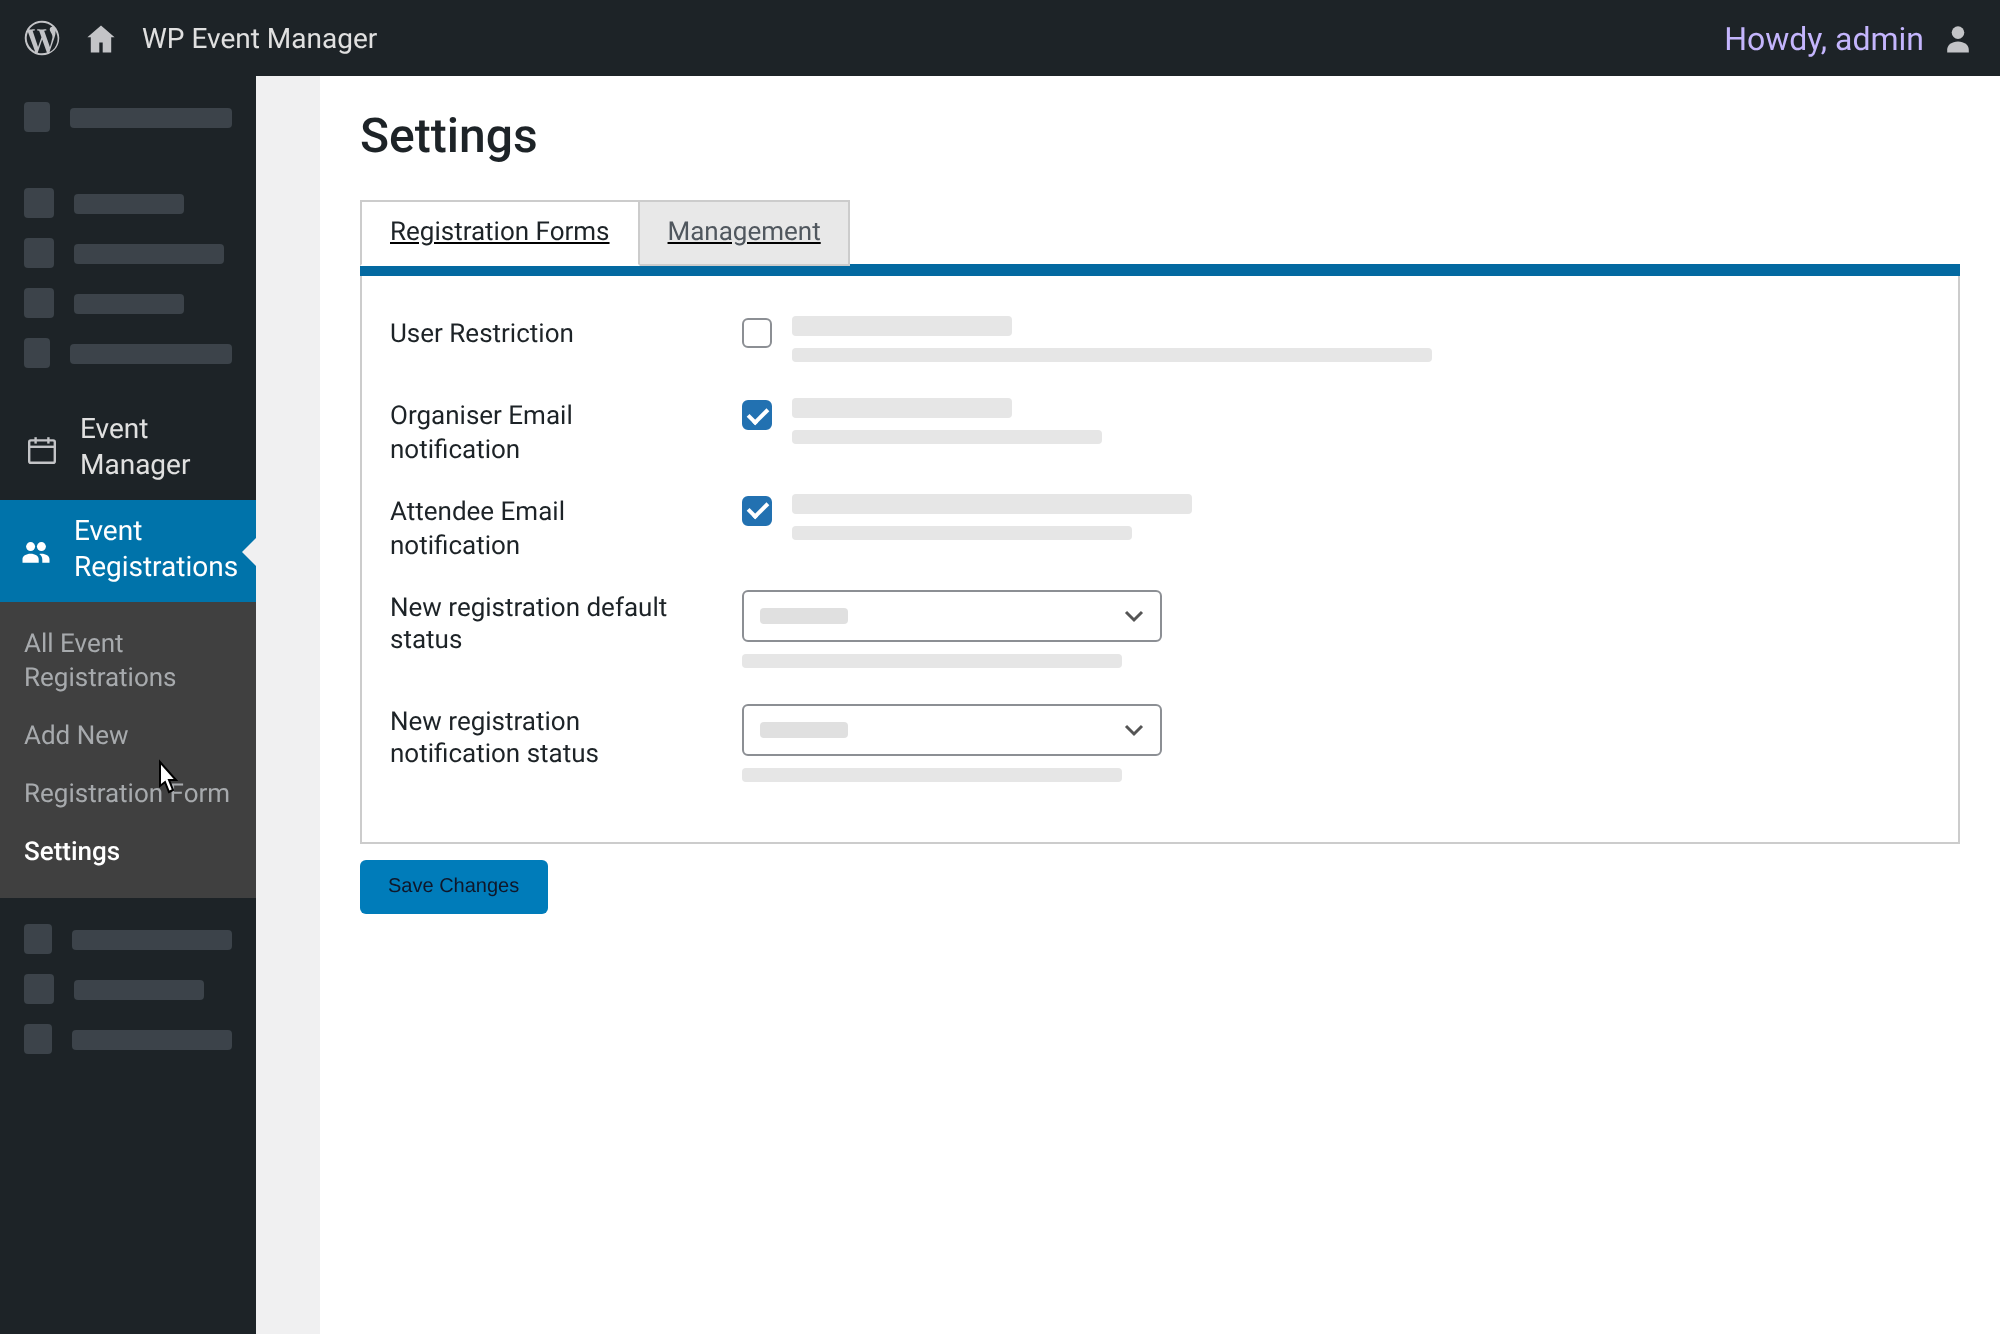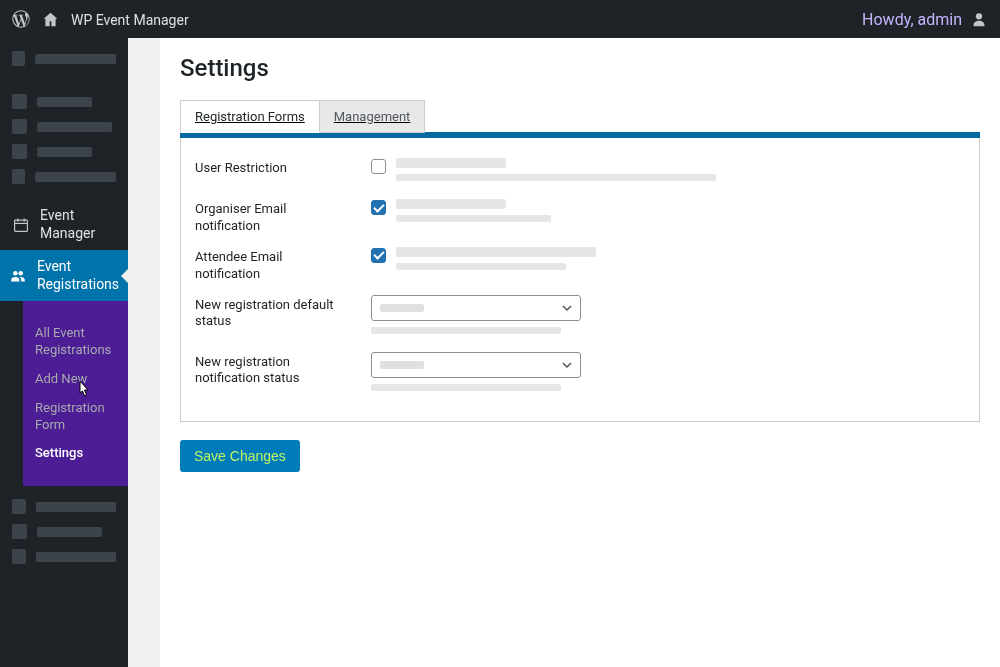--- a/index.html
+++ b/index.html
@@ -15,21 +15,21 @@
 
 .sidebar { position: absolute; top: 38px; left: 0; width: 128px; bottom: 0; background: #1d2327; color: #c3c4c7; }
 .menu-group { padding: 8px 0 10px; }
 .menu-ph { display: flex; align-items: center; gap: 10px; padding: 5px 12px; }
 .ph-icon { width: 15px; height: 15px; background: #3c434a; border-radius: 2px; }
 .ph-label { height: 10px; background: #3c434a; border-radius: 2px; }
 .menu-item { display: flex; align-items: center; gap: 10px; padding: 8px 12px; font-size: 14px; color: #e0e0e0; cursor: pointer; line-height: 1.25; }
 .menu-item.active { background: #0073aa; color: #fff; position: relative; justify-content: center; }
 .menu-item.active::after { content: ''; position: absolute; right: -1px; top: 50%; transform: translateY(-50%); border: 8px solid transparent; border-right-color: #f0f0f1; }
 .menu-icon { width: 18px; height: 18px; display: inline-flex; align-items: center; justify-content: center; flex-shrink: 0; }
-.submenu { background: #4c1d95; padding: 18px 0; margin-left: 23px; }
+.submenu { background: #404040; padding: 8px 0; }
 .submenu-item { padding: 6px 12px; font-size: 13px; color: #a7aaad; cursor: pointer; line-height: 1.3; }
 .submenu-item.current { color: #fff; font-weight: 500; }
 
 
 .content { position: absolute; top: 38px; left: 160px; right: 0; bottom: 0; background: #fff; padding: 16px 20px; overflow: auto; }
 .page-title { font-size: 24px; font-weight: 500; color: #1d2327; margin-bottom: 18px; }
 
 
 .tabs { display: flex; border-bottom: 6px solid #0369a1; text-decoration: underline; }
 .tab { padding: 8px 14px; font-size: 13px; color: #50575e; border: 1px solid #ccc; background: #e8e8e8; margin-bottom: -1px; cursor: pointer; }
@@ -44,21 +44,21 @@
 .checkbox-row { display: flex; align-items: flex-start; gap: 10px; }
 .checkbox { width: 15px; height: 15px; border: 1px solid #8c8f94; border-radius: 3px; background: #fff; display: inline-flex; align-items: center; justify-content: center; flex-shrink: 0; margin-top: 1px; }
 .checkbox.checked { background: #2271b1; border-color: #2271b1; }
 .checkbox.checked::after { content: ''; width: 4px; height: 8px; border: solid #fff; border-width: 0 2px 2px 0; transform: rotate(45deg); margin-top: -2px; }
 .control-text { flex: 1; }
 .ph-line { height: 10px; background: #e6e6e6; border-radius: 2px; margin-bottom: 6px; }
 .select { width: 210px; height: 26px; border: 1px solid #8c8f94; border-radius: 3px; background: #fff; display: flex; align-items: center; justify-content: space-between; padding: 0 8px; }
 .select-ph { width: 44px; height: 8px; background: #e0e0e0; border-radius: 2px; }
 .chevron { width: 10px; height: 10px; }
 
-.save-btn { margin-top: 18px; background: #007cba; color: #bef264; border: none; padding: 8px 14px; font-size: 14px; border-radius: 3px; cursor: pointer; font-weight: 500; }
+.save-btn { margin-top: 8px; background: #007cba; color: #0f172a; border: none; padding: 8px 14px; font-size: 10px; border-radius: 3px; cursor: pointer; font-weight: 500; }
 
 .cursor { position: absolute; left: 74px; top: 379px; width: 18px; height: 22px; pointer-events: none; z-index: 100; }
 </style>
 </head>
 <body>
 
 <div class="topbar">
   <div class="topbar-left">
     <span class="wp-icon">
       <svg width="18" height="18" viewBox="0 0 20 20" fill="#c3c4c7">

